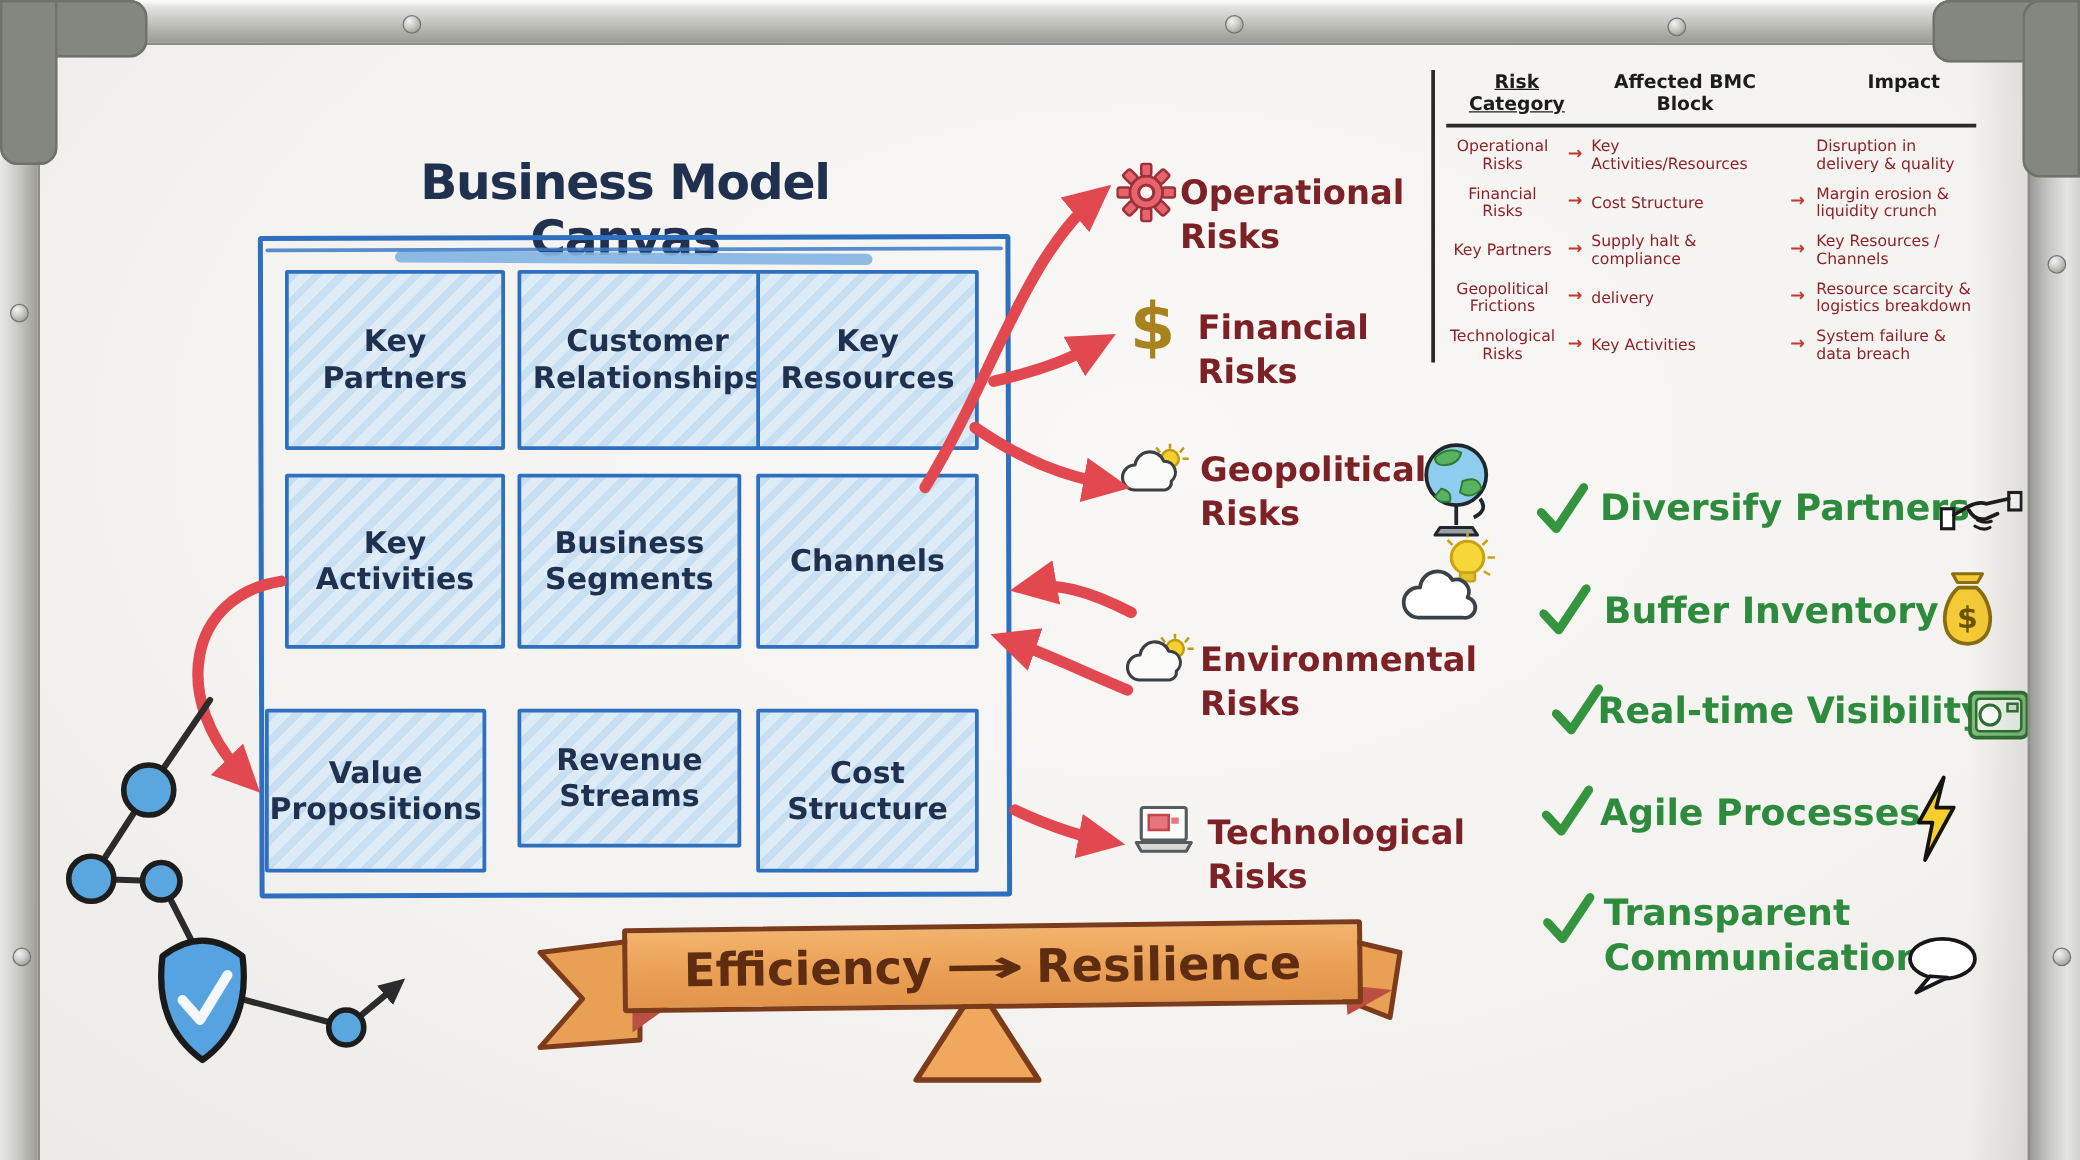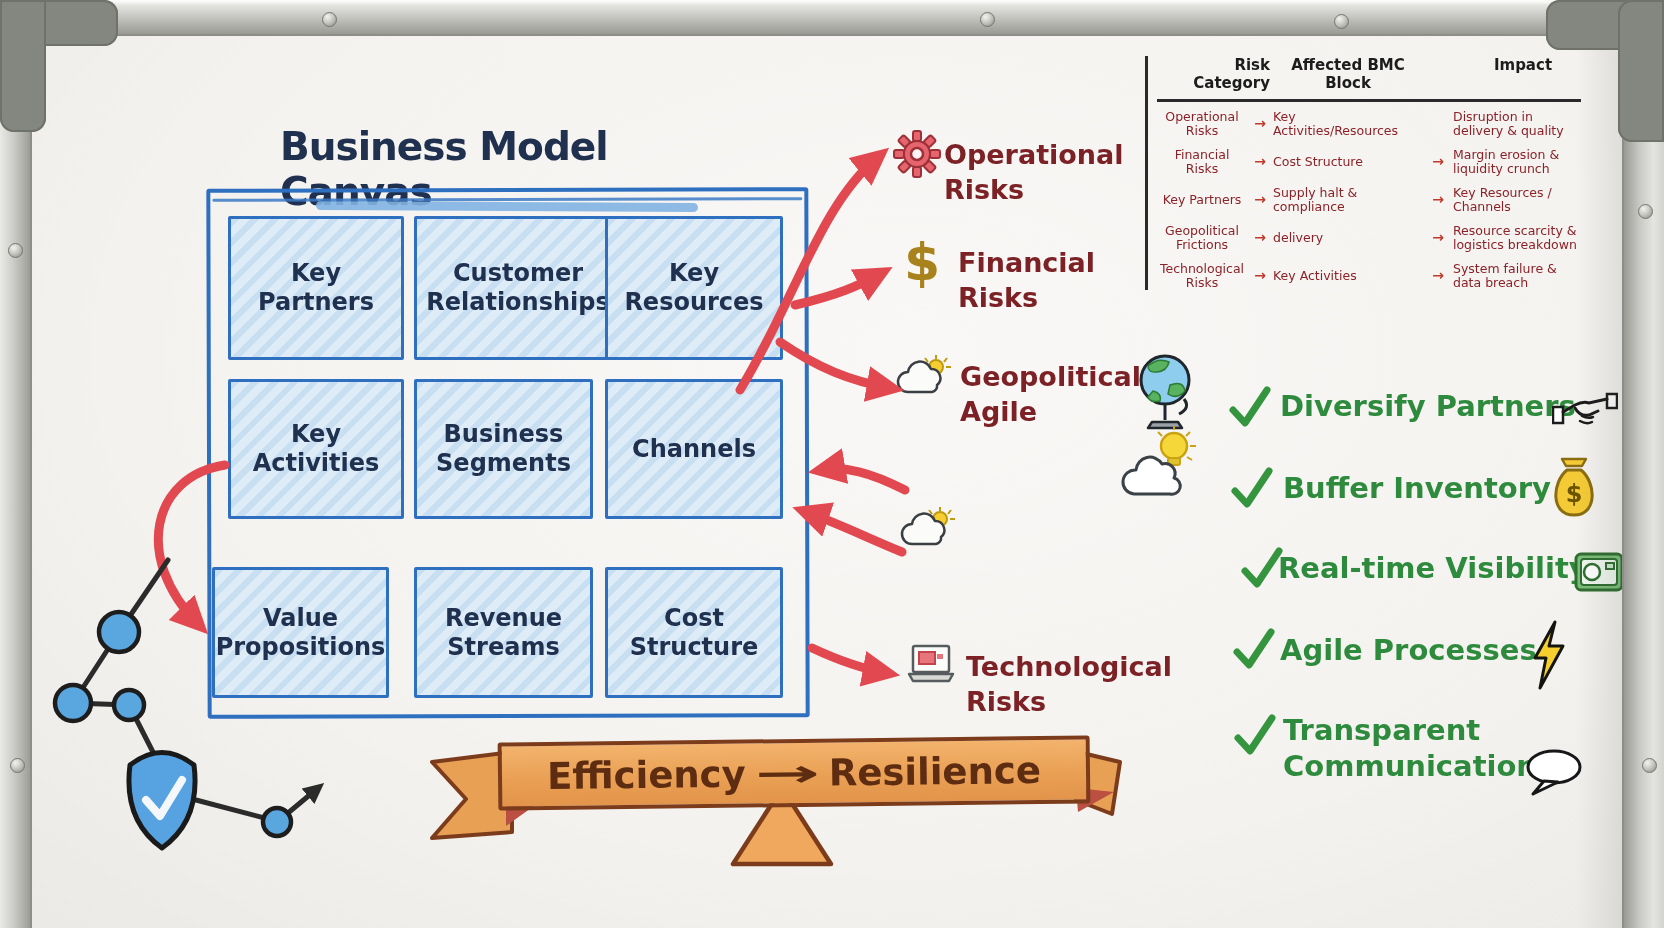--- a/index.html
+++ b/index.html
@@ -23,21 +23,21 @@
     background:linear-gradient(90deg,rgba(0,0,0,0) 0%,rgba(70,70,65,.12) 100%);}
   .bracket{position:absolute;background:#84877f;box-shadow:inset 0 0 0 2px #6f7269;}
   .br-tl-h{left:0;top:0;width:118px;height:46px;border-radius:0 14px 14px 0;}
   .br-tl-v{left:0;top:0;width:46px;height:132px;border-radius:0 0 14px 14px;}
   .br-tr-h{left:1546px;top:0;width:118px;height:50px;border-radius:14px 0 0 14px;}
   .br-tr-v{left:1618px;top:0;width:46px;height:142px;border-radius:14px 0 0 14px;}
   .screw{position:absolute;width:13px;height:13px;border-radius:50%;
     background:radial-gradient(circle at 35% 30%,#f2f2f0 0%,#c9c9c4 45%,#8b8b85 100%);
     border:1px solid #767670;}
   
-  .bmc-title{position:absolute;left:280px;top:124px;width:440px;text-align:left;
+  .bmc-title{position:absolute;left:280px;top:124px;width:440px;text-align:center;
     font-size:39px;font-weight:bold;color:#20304f;letter-spacing:-1px;}
   .title-underline{position:absolute;left:316px;top:202px;width:382px;height:9px;
     background:#82b4e2;border-radius:5px;transform:rotate(.3deg);opacity:.9;}
   
   .grid-frame{position:absolute;left:207px;top:188px;width:594px;height:522px;
     border:4px solid #2f6fc0;border-radius:3px;transform:rotate(-.15deg);}
   .grid-frame .inner-top{position:absolute;left:2px;top:6px;right:2px;height:3px;
     background:#3b79c6;opacity:.85;border-radius:2px;}
   .cell{position:absolute;display:flex;align-items:center;justify-content:center;
     text-align:center;border:3px solid #2f6fc0;border-radius:2px;
@@ -48,21 +48,21 @@
   
   .risk-label{position:absolute;width:218px;font-size:27px;font-weight:bold;
     color:#7c2125;line-height:1.28;}
   .dollar{position:absolute;font-size:52px;font-weight:bold;color:#a8831d;}
   
   .risk-table{position:absolute;left:1145px;top:56px;width:436px;
     border-left:3px solid #2a2a2a;padding-left:9px;box-sizing:border-box;}
   .rt-head{display:grid;grid-template-columns:90px 20px 150px 24px 132px;column-gap:3px;
     font-size:15px;font-weight:bold;color:#1c1c1c;padding-bottom:7px;
     border-bottom:3px solid #2a2a2a;margin-bottom:8px;}
-  .rt-head .h1{grid-column:1/3;text-align:right;}
+  .rt-head .h1{grid-column:1/3;text-align:center;text-decoration:underline;}
   .rt-head .h2{grid-column:3/4;text-align:center;}
   .rt-head .h3{grid-column:5/6;text-align:center;padding-left:8px;}
   .rt-rows{display:grid;grid-template-columns:90px 20px 150px 24px 132px;
     column-gap:3px;row-gap:10px;font-size:12.5px;color:#8c2228;line-height:1.12;}
   .rt-rows .cat{text-align:center;align-self:center;}
   .rt-rows .arr{color:#c0392b;font-weight:bold;align-self:center;text-align:center;font-size:14px;}
   .rt-rows .blk{align-self:center;}
   .rt-rows .imp{align-self:center;}
   
   .check-label{position:absolute;font-size:29px;font-weight:bold;color:#2e8b3d;
@@ -92,21 +92,21 @@
   <div class="grid-frame">
       <div class="inner-top"></div>
     </div>
   <div class="cell" style="left:228px;top:216px;width:176px;height:144px;">Key Partners</div>
   <div class="cell" style="left:414px;top:216px;width:208px;height:144px;">Customer Relationships</div>
   <div class="cell" style="left:605px;top:216px;width:178px;height:144px;">Key Resources</div>
   <div class="cell" style="left:228px;top:379px;width:176px;height:140px;">Key Activities</div>
   <div class="cell" style="left:414px;top:379px;width:179px;height:140px;">Business Segments</div>
   <div class="cell" style="left:605px;top:379px;width:178px;height:140px;">Channels</div>
   <div class="cell" style="left:212px;top:567px;width:177px;height:131px;">Value Propositions</div>
-  <div class="cell" style="left:414px;top:567px;width:179px;height:131px;">Revenue Streams</div>
+  <div class="cell" style="left:414px;top:567px;width:179px;height:111px;">Revenue Streams</div>
   <div class="cell" style="left:605px;top:567px;width:178px;height:131px;">Cost Structure</div>
 
   <svg class="abs" style="left:893px;top:130px;" width="48" height="48" viewBox="0 0 48 48">
     <g fill="#e5646d" stroke="#9e3038" stroke-width="2">
       <rect x="20" y="1" width="8" height="10" rx="2"></rect>
       <rect x="20" y="1" width="8" height="10" rx="2" transform="rotate(45 24 24)"></rect>
       <rect x="20" y="1" width="8" height="10" rx="2" transform="rotate(90 24 24)"></rect>
       <rect x="20" y="1" width="8" height="10" rx="2" transform="rotate(135 24 24)"></rect>
       <rect x="20" y="1" width="8" height="10" rx="2" transform="rotate(180 24 24)"></rect>
       <rect x="20" y="1" width="8" height="10" rx="2" transform="rotate(225 24 24)"></rect>
@@ -124,21 +124,21 @@
   <svg class="abs" style="left:896px;top:354px;" width="56" height="42" viewBox="0 0 56 42">
     <g stroke="#c09a10" stroke-width="2">
         <line x1="40" y1="1" x2="40" y2="5"></line>
         <line x1="51" y1="4" x2="48" y2="8"></line>
         <line x1="55" y1="13" x2="50" y2="13"></line>
         <line x1="29" y1="4" x2="32" y2="8"></line>
       </g>
     <circle cx="40" cy="13" r="7" fill="#f6ce32" stroke="#c09a10" stroke-width="2"></circle>
     <path d="M12 38 a10 10 0 0 1 0 -20 a12 12 0 0 1 23 -3 a9 9 0 0 1 6 16 a6 6 0 0 1 -5 7 z" fill="#fbfbf9" stroke="#3a3f44" stroke-width="2.5" stroke-linejoin="round"></path>
   </svg>
-  <div class="risk-label" style="left:960px;top:360px;">Geopolitical Agile</div>
+  <div class="risk-label" style="left:960px;top:360px;">Geopolitical Risks</div>
 
   <svg class="abs" style="left:1136px;top:352px;" width="58" height="78" viewBox="0 0 58 78">
     <circle cx="29" cy="28" r="24" fill="#8ecdee" stroke="#20262b" stroke-width="3"></circle>
     <path d="M12 14 q10 -9 21 -4 q-2 9 -12 10 q-9 1 -9 -6 z" fill="#59b25f" stroke="#2c7a34" stroke-width="1.5"></path>
     <path d="M34 33 q13 -5 15 6 q-8 9 -17 3 z" fill="#59b25f" stroke="#2c7a34" stroke-width="1.5"></path>
     <path d="M17 39 q9 2 7 10 q-10 2 -12 -4 z" fill="#59b25f" stroke="#2c7a34" stroke-width="1.5"></path>
     <path d="M48 47 q7 9 -5 15" fill="none" stroke="#20262b" stroke-width="3"></path>
     <line x1="29" y1="52" x2="29" y2="68" stroke="#20262b" stroke-width="3"></line>
     <path d="M16 70 h26 l4 6 h-34 z" fill="#9aa0a6" stroke="#20262b" stroke-width="2.5" stroke-linejoin="round"></path>
   </svg>
@@ -146,20 +146,21 @@
   <svg class="abs" style="left:900px;top:506px;" width="56" height="42" viewBox="0 0 56 42">
     <g stroke="#c09a10" stroke-width="2">
         <line x1="40" y1="1" x2="40" y2="5"></line>
         <line x1="51" y1="4" x2="48" y2="8"></line>
         <line x1="55" y1="13" x2="50" y2="13"></line>
         <line x1="29" y1="4" x2="32" y2="8"></line>
       </g>
     <circle cx="40" cy="13" r="7" fill="#f6ce32" stroke="#c09a10" stroke-width="2"></circle>
     <path d="M12 38 a10 10 0 0 1 0 -20 a12 12 0 0 1 23 -3 a9 9 0 0 1 6 16 a6 6 0 0 1 -5 7 z" fill="#fbfbf9" stroke="#3a3f44" stroke-width="2.5" stroke-linejoin="round"></path>
   </svg>
+  <div class="risk-label" style="left:960px;top:512px;">Environmental Risks</div>
 
   <svg class="abs" style="left:1118px;top:424px;" width="84" height="76" viewBox="0 0 84 76">
     <g stroke="#c9a312" stroke-width="2">
         <line x1="56" y1="2" x2="56" y2="6"></line>
         <line x1="72" y1="8" x2="68" y2="12"></line>
         <line x1="78" y1="22" x2="72" y2="22"></line>
         <line x1="40" y1="8" x2="44" y2="12"></line>
         <line x1="74" y1="36" x2="69" y2="33"></line>
       </g>
     <circle cx="56" cy="22" r="13" fill="#f6d73a" stroke="#c9a312" stroke-width="2.5"></circle>

